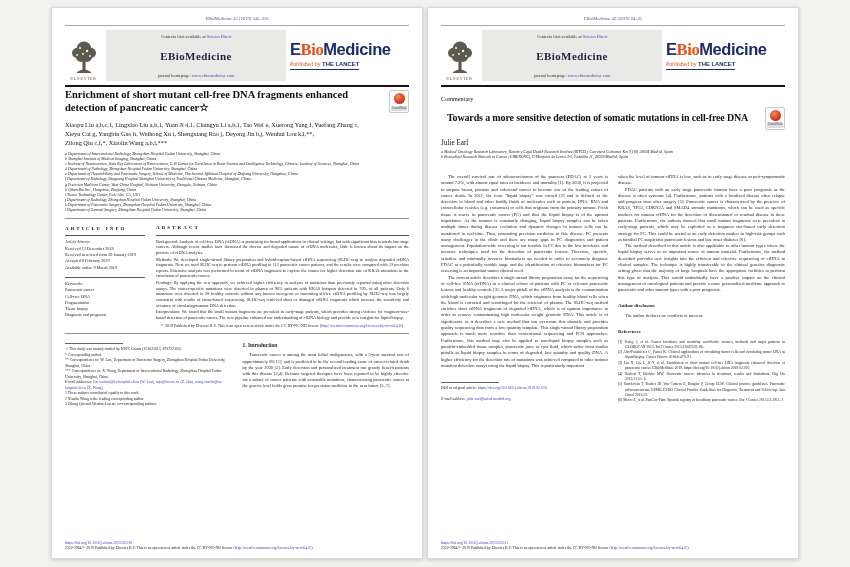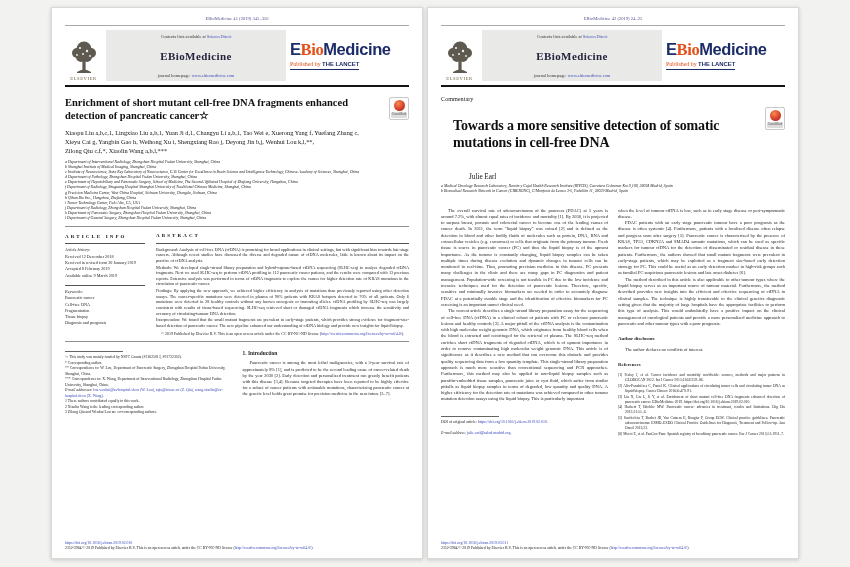--- a/index.html
+++ b/index.html
@@ -26,21 +26,21 @@
   .banner-contents,.banner-homepage{font-size:4.4px;color:#333;line-height:1.2;}
   .banner-journal{font-size:11px;font-weight:600;color:#23243c;letter-spacing:.4px;}
   .ebio{width:119px;display:flex;flex-direction:column;justify-content:center;align-items:flex-start;}
   .ebio-word{font-family:"Liberation Sans",sans-serif;font-weight:bold;font-size:16.5px;letter-spacing:-.4px;line-height:1;}
   .navy{color:#1c2c68;}
   .orange{color:#e25017;font-family:Liberation Serif, serif;}
   .ebio-sub{font-family:"Liberation Sans",sans-serif;font-size:5.9px;margin-top:2px;border-bottom:1.4px solid #1c2c68;padding-bottom:2px;}
   .ebio-sub .navy{font-weight:bold;}
   .rule-thick{border-top:2.4px solid #151515;margin-top:4px;}
   
-  .title-row{display:flex;align-items:flex-start;margin-top:9px;}
+  .title-row{display:flex;align-items:center;margin-top:1px;}
   .article-title{flex:1;font-size:10.5px;font-weight:bold;line-height:1.25;color:#101010;margin:0;padding-right:7px;}
   .crossmark{width:20px;height:23px;background:#fdfdfd;border:1px solid #c9c9c9;border-radius:2px;flex:none;margin-top:1px;
     display:flex;flex-direction:column;align-items:center;padding-top:2px;box-sizing:border-box;}
   .cm-circle{width:11px;height:11px;border-radius:50%;background:radial-gradient(circle at 38% 32%,#f58c4e 0%,#d8402c 55%,#9c1e1c 100%);}
   .cm-label{margin-top:1.5px;font-size:3px;line-height:1.7;color:#555;background:#dcdcdc;width:16px;text-align:center;border-radius:1px;font-family:"Liberation Sans",sans-serif;}
   
   .authors{margin-top:6px;font-size:6.3px;line-height:1.45;color:#141414;}
   .affils{margin-top:4px;font-size:3.9px;font-style:italic;line-height:1.32;color:#222;}
   .divider{border-top:1px solid #8f8f8f;margin-top:5px;}
   
@@ -58,22 +58,22 @@
   .bottom-cols{display:flex;gap:11px;margin-top:6px;}
   .bcol{width:50%;box-sizing:border-box;}
   .fn-rule{width:58px;border-top:1px solid #666;margin:3px 0 3px;}
   .fn-line{font-size:3.8px;line-height:1.45;color:#242424;}
   .intro-heading{font-size:5.4px;font-weight:bold;margin:2px 0 4px;}
   .intro-text{font-size:4.4px;line-height:1.4;text-align:justify;text-indent:7px;margin:0;}
   .page-footer{position:absolute;left:13px;right:13px;bottom:6px;background:#fff;font-size:3.8px;line-height:1.5;padding-top:2px;}
   
   .commentary-label{font-size:6.2px;margin-top:8px;color:#1a1a1a;}
   .r-title-row{display:flex;align-items:flex-start;margin-top:4px;}
-  .r-title{flex:1;font-size:14px;font-weight:bold;letter-spacing:-.15px;line-height:1.2;margin:12px;padding-right:6px;color:#101010;}
-  .r-author{font-size:7.2px;margin-top:9px;color:#141414;margin-left:28px;}
+  .r-title{flex:1;font-size:10px;font-weight:bold;letter-spacing:-.15px;line-height:1.2;margin:6px;padding-right:6px;color:#101010;}
+  .r-author{font-size:7.2px;margin-top:9px;color:#141414;}
   .r-affils{margin-top:3px;font-size:3.9px;font-style:italic;line-height:1.4;color:#222;}
   .r-body{display:flex;gap:10px;margin-top:13px;}
   .r-col{width:50%;font-size:4.5px;line-height:1.4;text-align:justify;color:#1d1d1d;box-sizing:border-box;}
   .r-col p{margin:0;text-indent:7px;}
   .r-col.col2 p:first-child{text-indent:0;}
   .fn-block{margin-top:13px;font-size:3.9px;line-height:1.5;}
   .fn-email{margin-top:5px;}
   .r-sect-heading{font-size:4.9px;font-weight:bold;margin:9px 0 4px;}
   .r-disclosure{font-size:4.5px;text-indent:7px;}
   .refs{margin-top:2px;font-size:3.7px;line-height:1.38;color:#222;}

